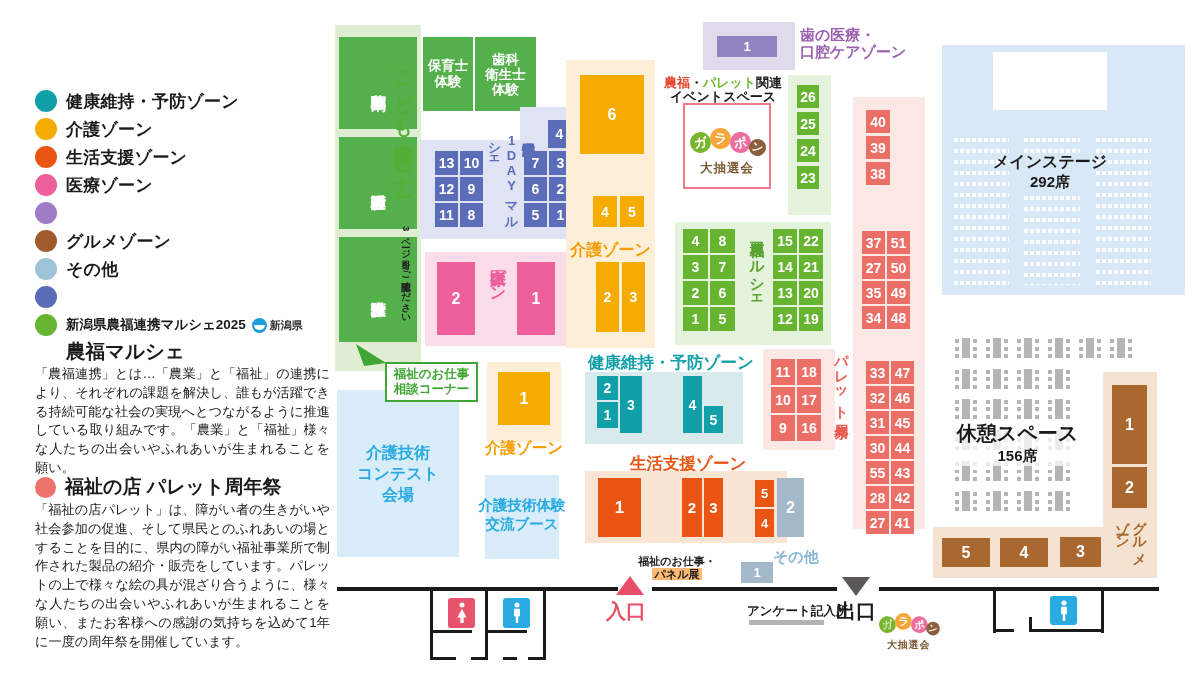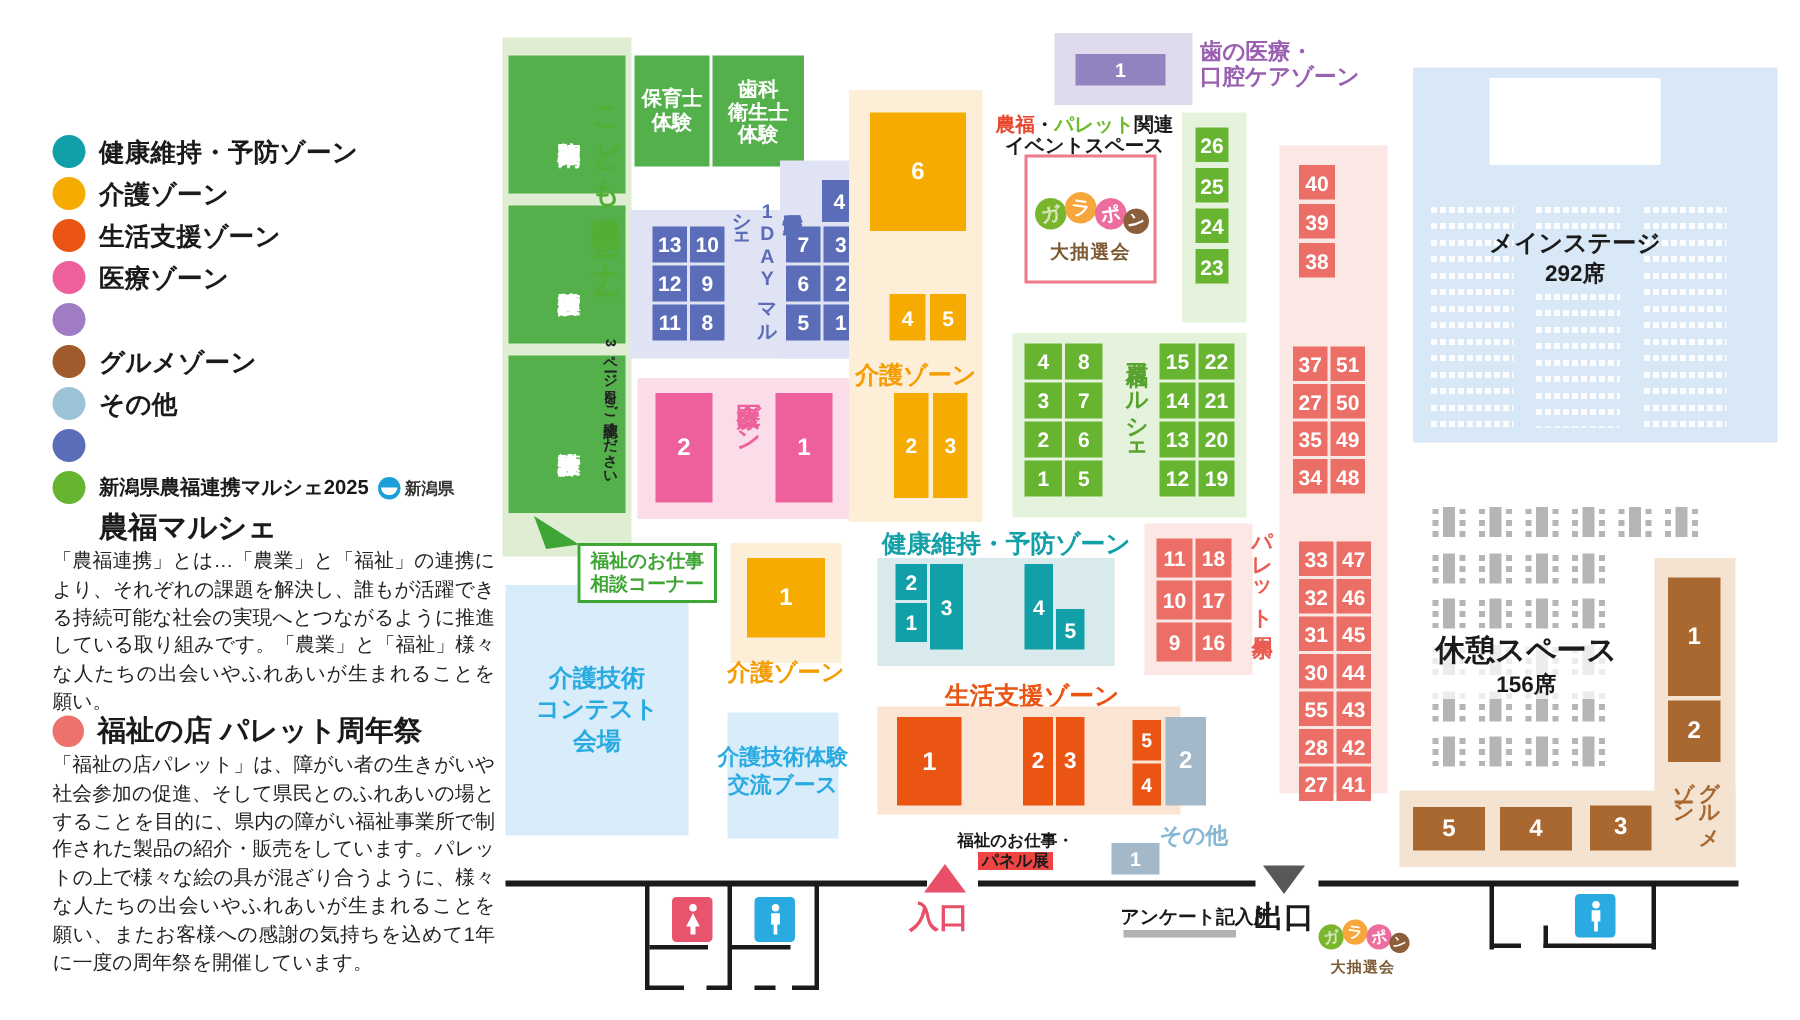--- a/index.html
+++ b/index.html
@@ -178,21 +178,21 @@
 <div class="cell blk-orange" style="left:682px;top:478px;width:20px;height:59px;">2</div>
 <div class="cell blk-orange" style="left:704px;top:478px;width:19px;height:59px;">3</div>
 <div class="cell blk-orange" style="left:755px;top:480px;width:19px;height:27px;font-size:13px;">5</div>
 <div class="cell blk-orange" style="left:755px;top:509px;width:19px;height:28px;font-size:13px;">4</div>
 <div class="cell blk-gray" style="left:777px;top:478px;width:27px;height:59px;font-size:16px;">2</div>
 
 <div class="abs" style="left:773px;top:548px;color:#86b7d4;font-weight:bold;font-size:15px;">その他</div>
 <div class="cell blk-gray" style="left:741px;top:562px;width:32px;height:21px;font-size:13px;">1</div>
 <div class="abs" style="left:627px;top:555px;width:100px;text-align:center;font-weight:bold;font-size:11px;line-height:13px;">
   <span>福祉のお仕事・</span><br>
-  <span style="background:#ef4444;padding:0 3px;">パネル展</span>
+  <span style="background:#fdba74;padding:0 3px;">パネル展</span>
 </div>
 
 <div class="abs" style="left:663px;top:76px;width:120px;text-align:center;font-weight:bold;font-size:13px;line-height:14px;">
   <span style="color:#e8472e;">農福</span><span>・</span><span style="color:#6fba2c;">パレット</span><span>関連</span><br>
   <span>イベントスペース</span>
 </div>
 <div class="panel" style="left:683px;top:103px;width:84px;height:82px;background:#fff;border:2px solid #ee7a8a;">
   <div class="garapon" style="margin:3px 0 0 0;">
     <span class="gp gp1">ガ</span>
     <span class="gp gp2">ラ</span>

